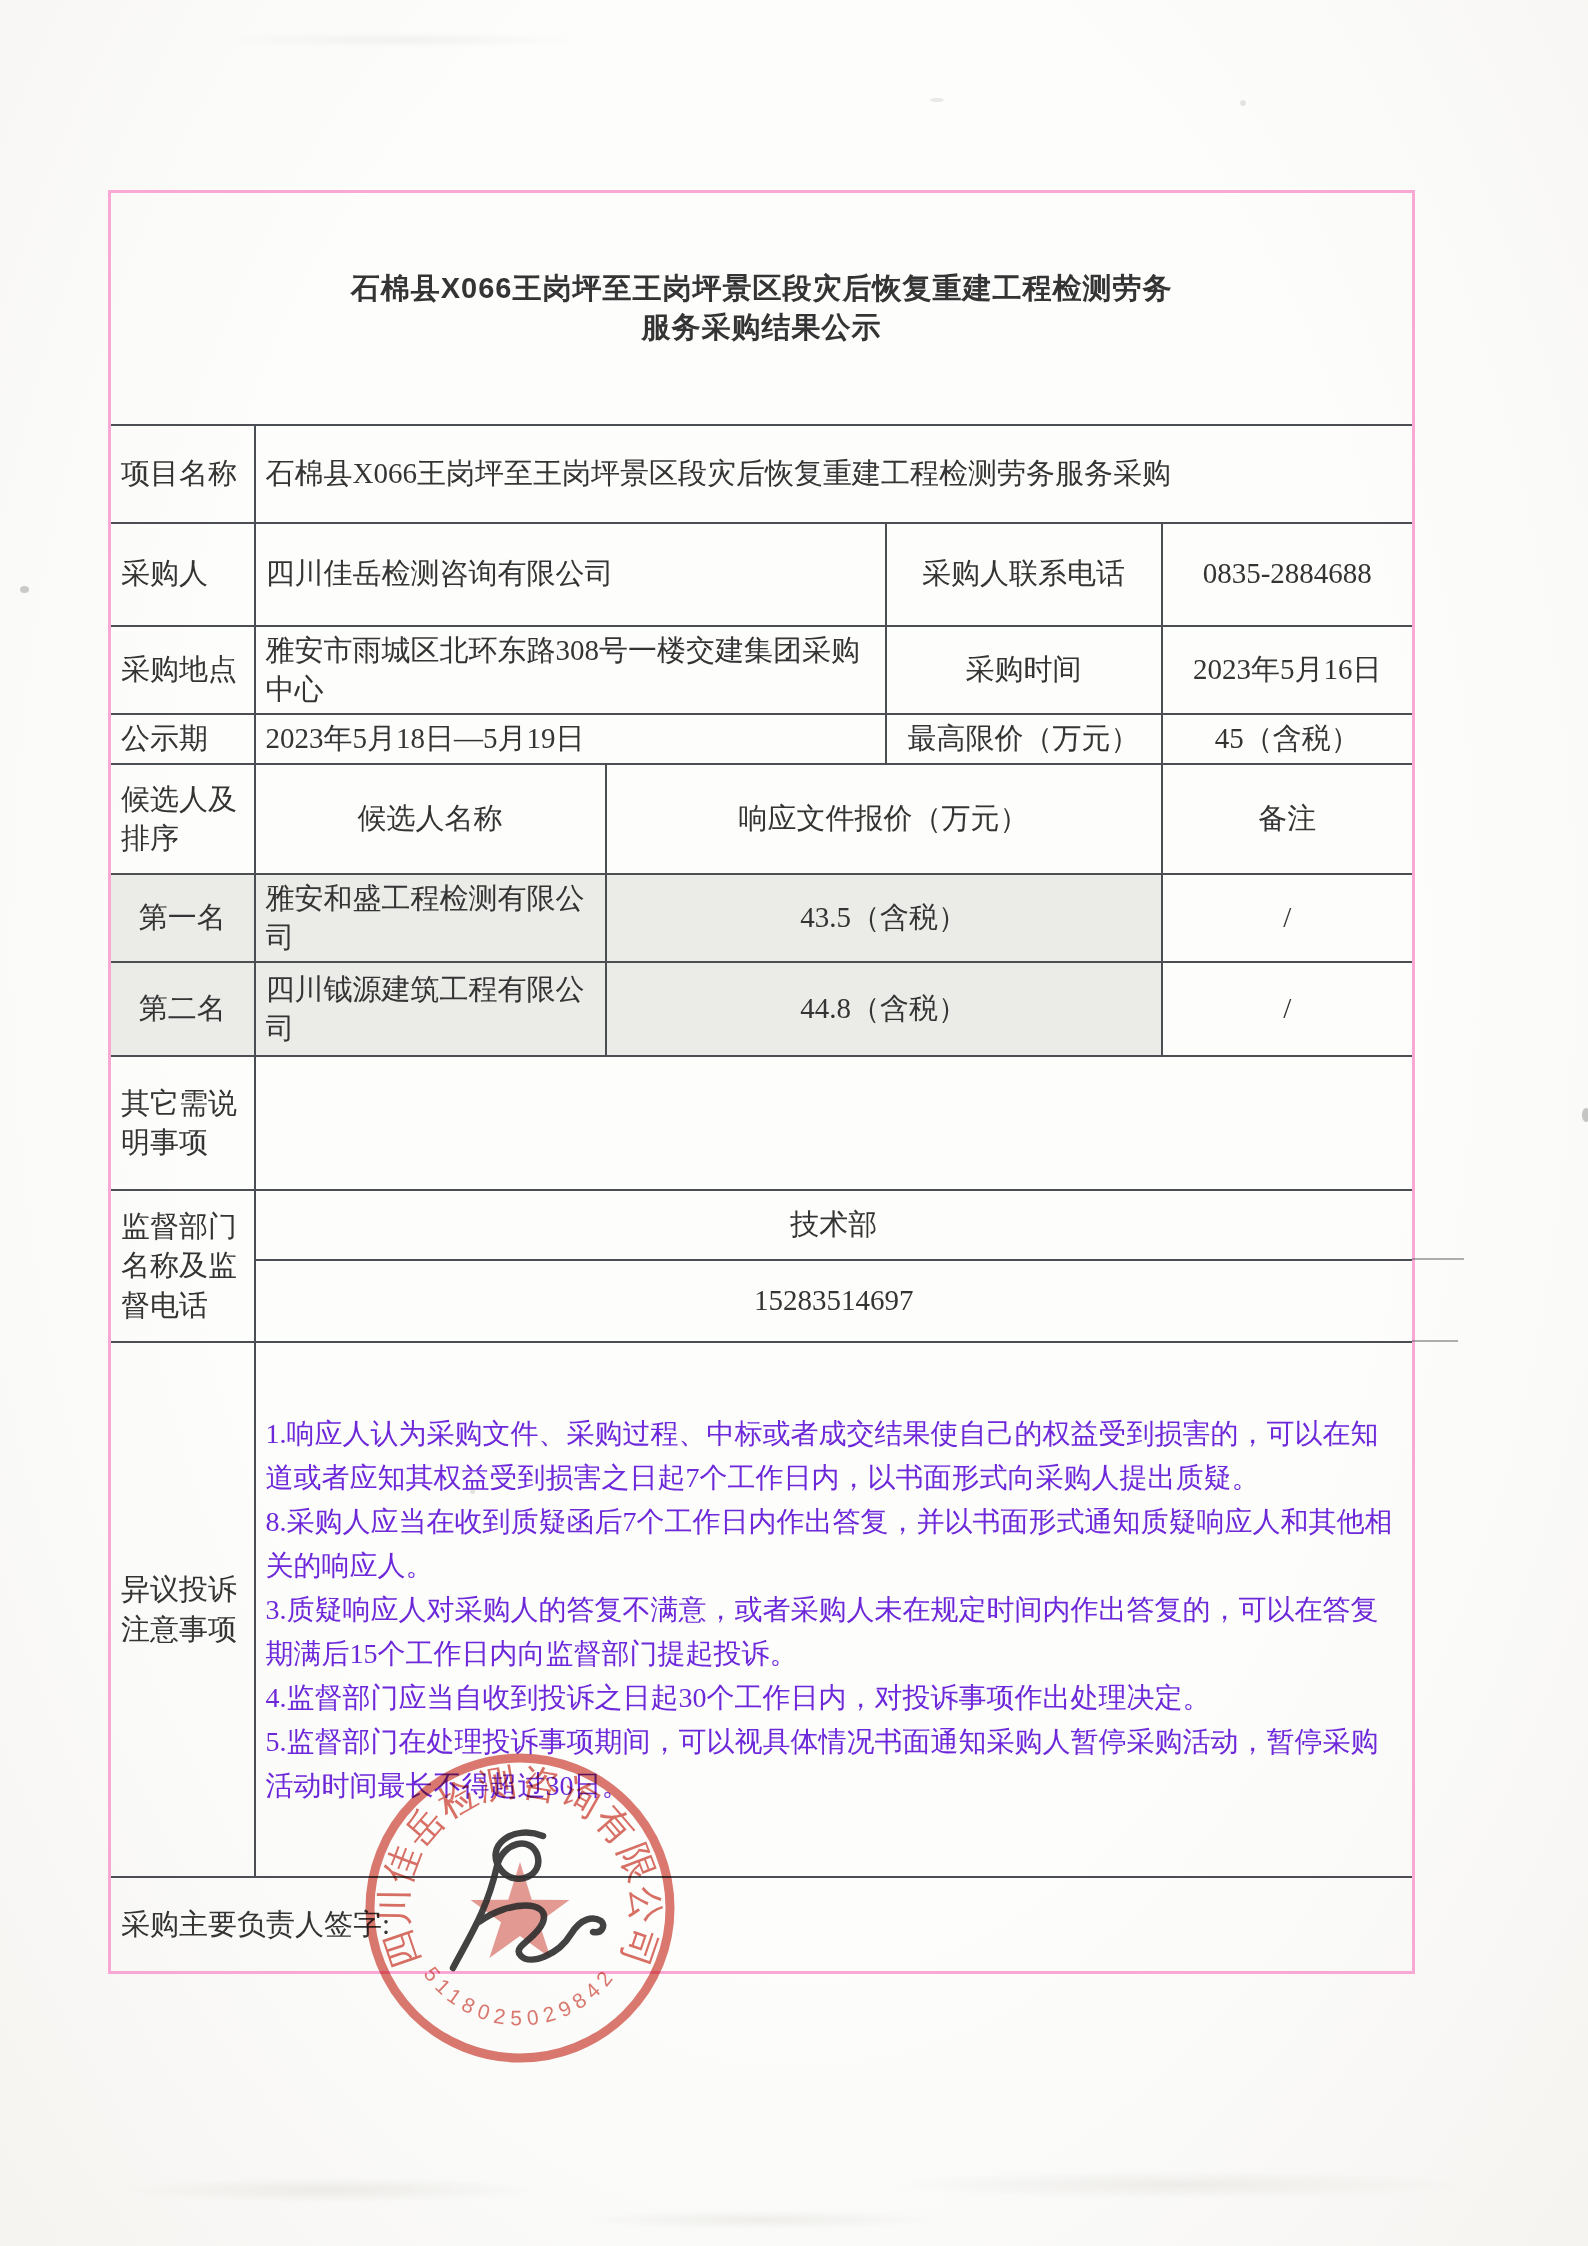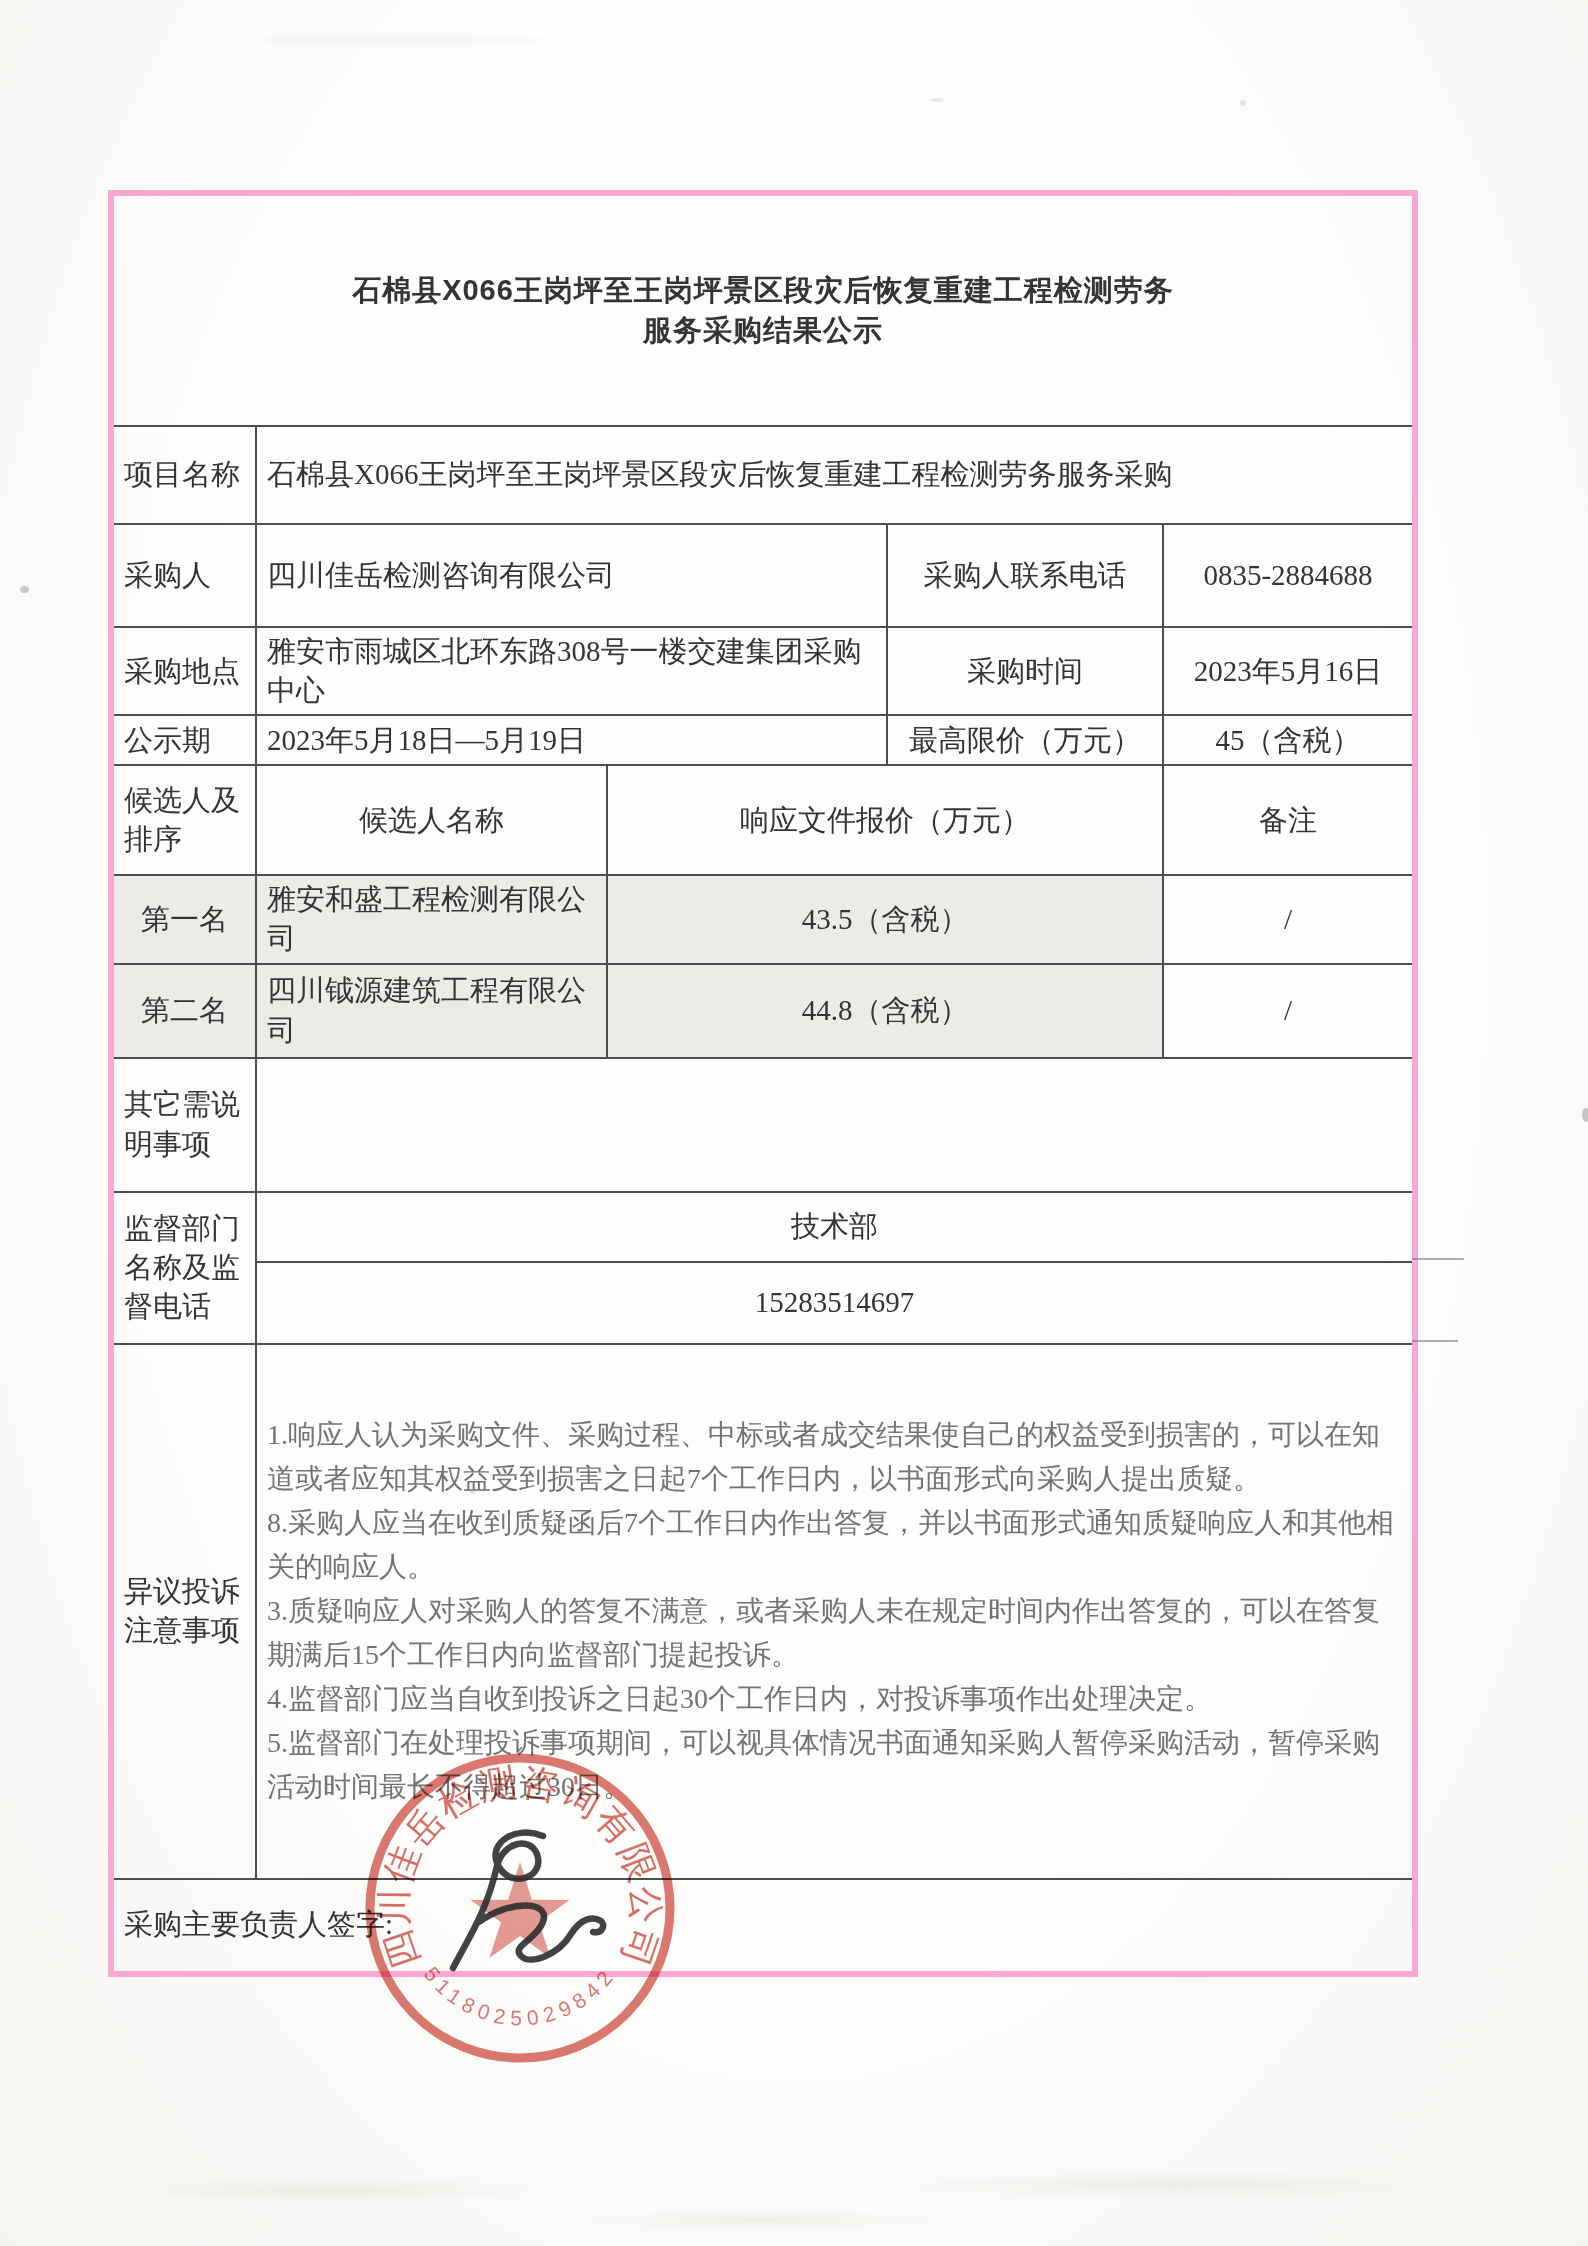--- a/index.html
+++ b/index.html
@@ -15,21 +15,21 @@
     position:absolute;left:108px;top:190px;width:1304px;
     border-collapse:collapse;table-layout:fixed;
     background:transparent;
   }
   table.doc td{
     border:2px solid #4b4e52;
     font-size:29px;line-height:1.35;color:#343434;
     padding:4px 10px;vertical-align:middle;
     overflow:hidden;
   }
-  table.doc{border:6px solid #f9a8d4;}
+  table.doc{border:3px solid #f9a8d4;}
   td.lab{padding:4px 8px;text-align:left;word-break:break-all;}
   td.left{text-align:left;padding-left:16px;}
   td.ctr{text-align:center;}
   .r-title{height:233px;}
   .r-project{height:98px;}
   .r-purchaser{height:103px;}
   .r-location{height:80px;}
   .r-period{height:50px;}
   .r-chead{height:110px;}
   .r-cand1{height:78px;}
@@ -40,21 +40,21 @@
   .r-obj{height:535px;}
   .r-sign{height:95px;}
   td.title-cell{
     text-align:center;vertical-align:middle;
     font-family:"Liberation Sans","DejaVu Sans",sans-serif;
     font-weight:700;font-size:46px;line-height:74px;color:#3b3b3b;
     letter-spacing:1px;
   }
   td.shade{background:#ebebe8;}
   td.obj-cell{padding:10px 16px;vertical-align:middle;}
-  td.obj-cell p{margin:0;font-size:28px;line-height:44px;text-align:left;color:#737373;}
+  td.obj-cell p{margin:0;font-size:28px;line-height:44px;text-align:left;color:#6d28d9;}
   td.sign-cell{text-align:left;padding-left:38px;font-size:31px;}
   td.slash{font-size:34px;color:#4a4a4a;}
   
   .stamp{
     position:absolute;left:358px;top:1746px;width:324px;height:324px;
     z-index:5;mix-blend-mode:multiply;opacity:.92;filter:blur(.4px);
   }
   .signature{
     position:absolute;left:443px;top:1826px;width:165px;height:155px;z-index:6;
   }

